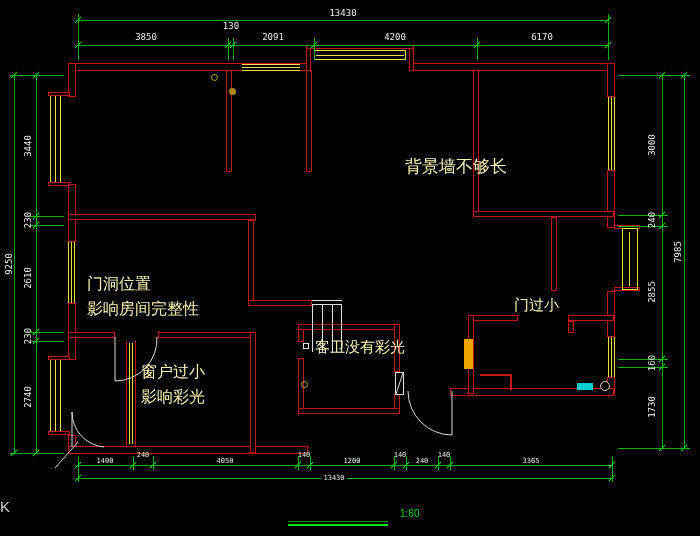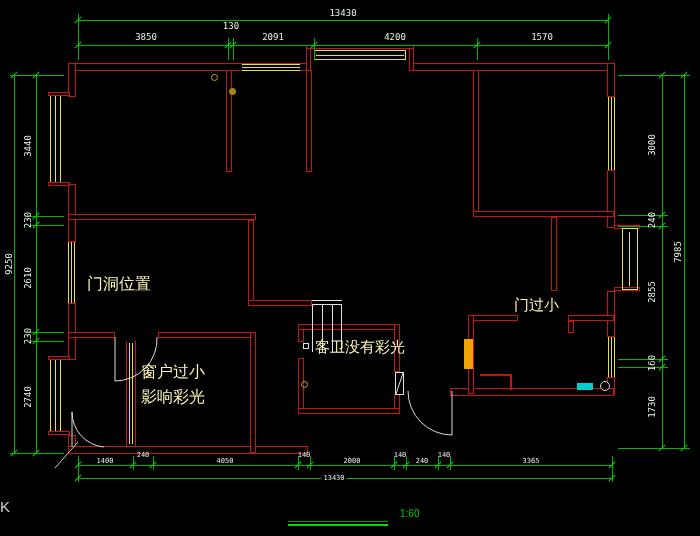--- a/index.html
+++ b/index.html
@@ -218,48 +218,50 @@
       <div class="abs gtick" style="left: 612px; top: 465px; width: 9px; height: 1px;"></div>
       <div class="abs gtick" style="left: 78px; top: 478px; width: 9px; height: 1px;"></div>
       <div class="abs gtick" style="left: 612px; top: 478px; width: 9px; height: 1px;"></div>
     </div>
 
   <span class="dl" style="left:343px;top:13px">13430</span>
   <span class="dl" style="left:146px;top:37px">3850</span>
   <span class="dl" style="left:231px;top:26px">130</span>
   <span class="dl" style="left:273px;top:37px">2091</span>
   <span class="dl" style="left:395px;top:37px">4200</span>
-  <span class="dl" style="left:542px;top:37px">1570</span>
+  <span class="dl" style="left:542px;top:37px">6170</span>
 
   <span class="dl v" style="left:9px;top:264px">9250</span>
   <span class="dl v" style="left:28px;top:146px">3440</span>
   <span class="dl v" style="left:28px;top:220px">230</span>
   <span class="dl v" style="left:28px;top:278px">2610</span>
   <span class="dl v" style="left:28px;top:336px">230</span>
   <span class="dl v" style="left:28px;top:397px">2740</span>
 
   <span class="dl v" style="left:678px;top:252px">7985</span>
   <span class="dl v" style="left:652px;top:145px">3000</span>
   <span class="dl v" style="left:652px;top:220px">240</span>
   <span class="dl v" style="left:652px;top:292px">2855</span>
   <span class="dl v" style="left:652px;top:363px">160</span>
   <span class="dl v" style="left:652px;top:407px">1730</span>
 
   <span class="dl sm" style="left:105px;top:461px">1400</span>
   <span class="dl sm" style="left:143px;top:455px">240</span>
   <span class="dl sm" style="left:225px;top:461px">4050</span>
   <span class="dl sm" style="left:304px;top:455px">140</span>
-  <span class="dl sm" style="left:352px;top:461px">2000</span>
+  <span class="dl sm" style="left:352px;top:461px">1200</span>
   <span class="dl sm" style="left:400px;top:455px">140</span>
   <span class="dl sm" style="left:422px;top:461px">240</span>
   <span class="dl sm" style="left:444px;top:455px">140</span>
   <span class="dl sm" style="left:531px;top:461px">3365</span>
   <span class="dl sm bg" style="left:334px;top:478px">13430</span>
 
+  <span class="ann" style="left:405px;top:155px;font-size:17px">背景墙不够长</span>
   <span class="ann" style="left:87px;top:274px;font-size:16px">门洞位置</span>
+  <span class="ann" style="left:87px;top:299px;font-size:16px">影响房间完整性</span>
   <span class="ann" style="left:141px;top:362px;font-size:16px">窗户过小</span>
   <span class="ann" style="left:141px;top:387px;font-size:16px">影响彩光</span>
   <span class="ann" style="left:315px;top:338px;font-size:15px">客卫没有彩光</span>
   <span class="ann" style="left:514px;top:296px;font-size:15px">门过小</span>
 
   <span id="title-scale">1:60</span>
   <div class="uline" style="left:288px;top:521px;width:100px;height:1px;background:#00a000"></div>
   <div class="uline" style="left:288px;top:524px;width:100px;height:2px;background:#00e000"></div>
 
   <span id="corner-k">K</span>

